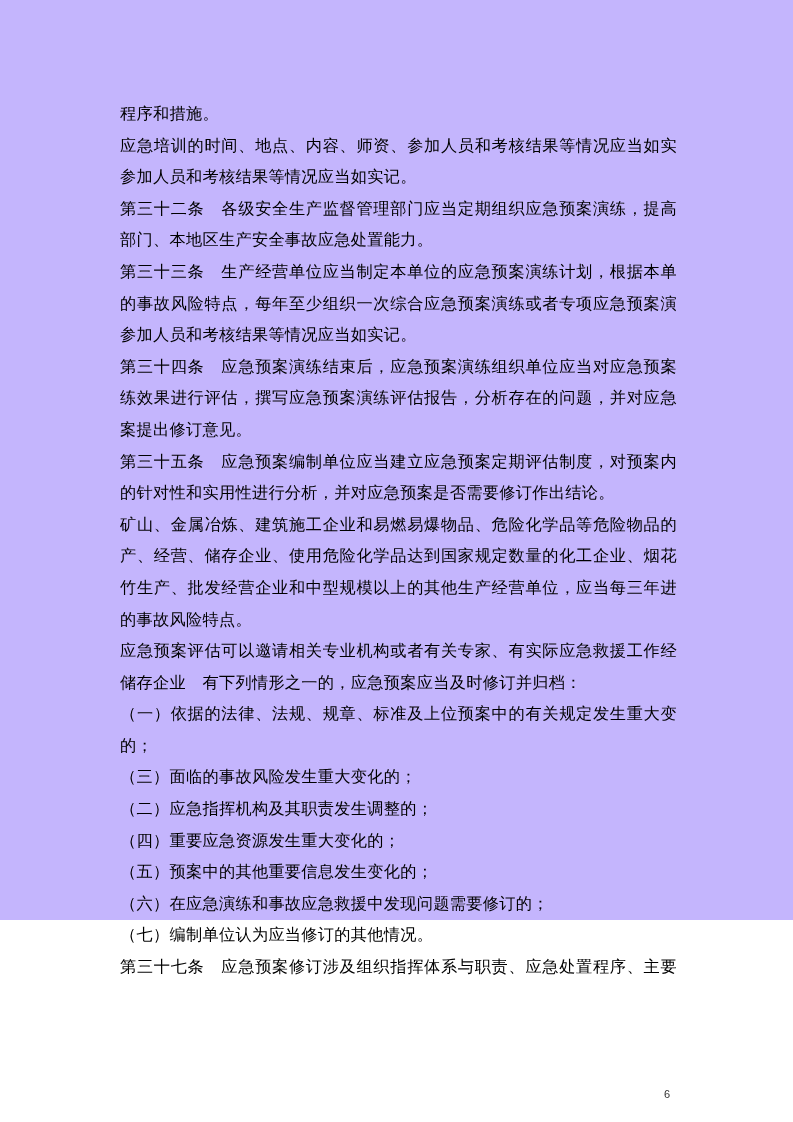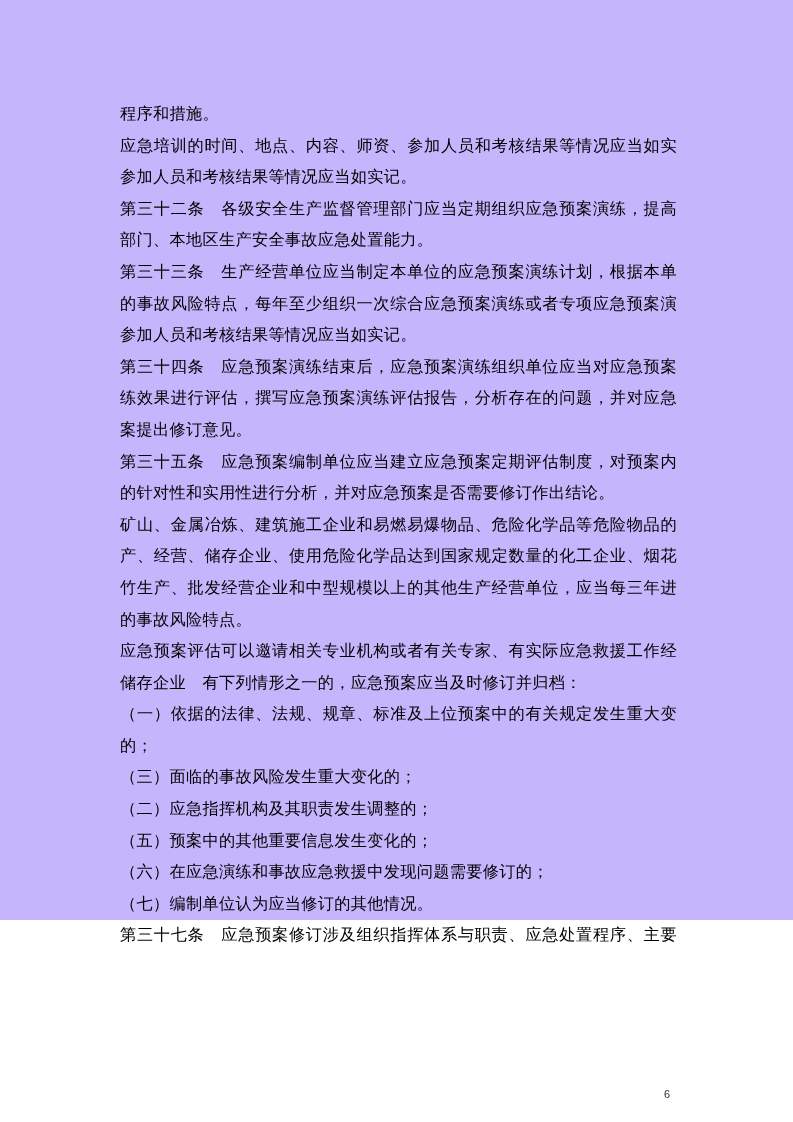--- a/index.html
+++ b/index.html
@@ -71,19 +71,20 @@
     <div class="line justify">矿山、金属冶炼、建筑施工企业和易燃易爆物品、危险化学品等危险物品的生</div>
     <div class="line justify">产、经营、储存企业、使用危险化学品达到国家规定数量的化工企业、烟花爆</div>
     <div class="line justify">竹生产、批发经营企业和中型规模以上的其他生产经营单位，应当每三年进行</div>
     <div class="line">的事故风险特点。</div>
     <div class="line justify">应急预案评估可以邀请相关专业机构或者有关专家、有实际应急救援工作经验</div>
     <div class="line">储存企业　有下列情形之一的，应急预案应当及时修订并归档：</div>
     <div class="line justify">（一）依据的法律、法规、规章、标准及上位预案中的有关规定发生重大变化</div>
     <div class="line">的；</div>
     <div class="line">（三）面临的事故风险发生重大变化的；</div>
     <div class="line">（二）应急指挥机构及其职责发生调整的；</div>
+    <div class="line">（四）重要应急资源发生重大变化的；</div>
     <div class="line">（五）预案中的其他重要信息发生变化的；</div>
     <div class="line">（六）在应急演练和事故应急救援中发现问题需要修订的；</div>
     <div class="line">（七）编制单位认为应当修订的其他情况。</div>
     <div class="line justify">第三十七条　应急预案修订涉及组织指挥体系与职责、应急处置程序、主要处</div>
   </div>
   <div class="page-number">6</div>
 </div>
 
 </body></html>

